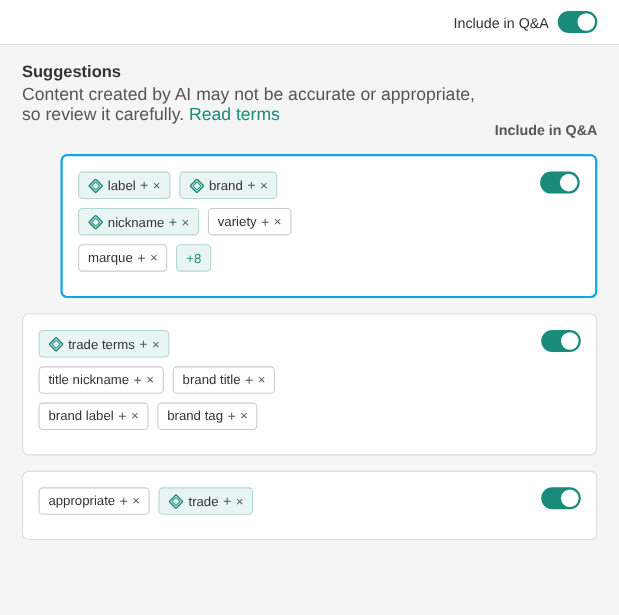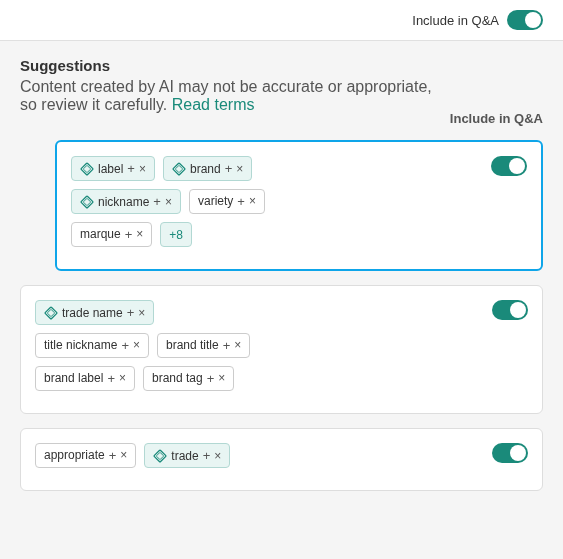--- a/index.html
+++ b/index.html
@@ -242,21 +242,21 @@
       <div class="card">
         <div class="card-toggle"><div class="toggle"></div></div>
         <div class="tags-row">
           <span class="tag">
             <span class="tag-icon">
               <svg class="diamond-icon" viewBox="0 0 16 16" fill="none" xmlns="http://www.w3.org/2000/svg">
     <rect x="3" y="3" width="10" height="10" rx="1" transform="rotate(45 8 8)" fill="none" stroke="#1a8a7a" stroke-width="1.5"></rect>
     <rect x="5" y="5" width="6" height="6" rx="0.5" transform="rotate(45 8 8)" fill="none" stroke="#1a8a7a" stroke-width="1"></rect>
   </svg>
             </span>
-            <span>trade name</span>
+            <span>trade terms</span>
             <span class="tag-plus">+</span>
             <span class="tag-x">×</span>
           </span>
         </div>
         <div class="tags-row">
           <span class="tag-plain">
             <span>title nickname</span>
             <span class="tag-plus">+</span>
             <span class="tag-x">×</span>
           </span>

